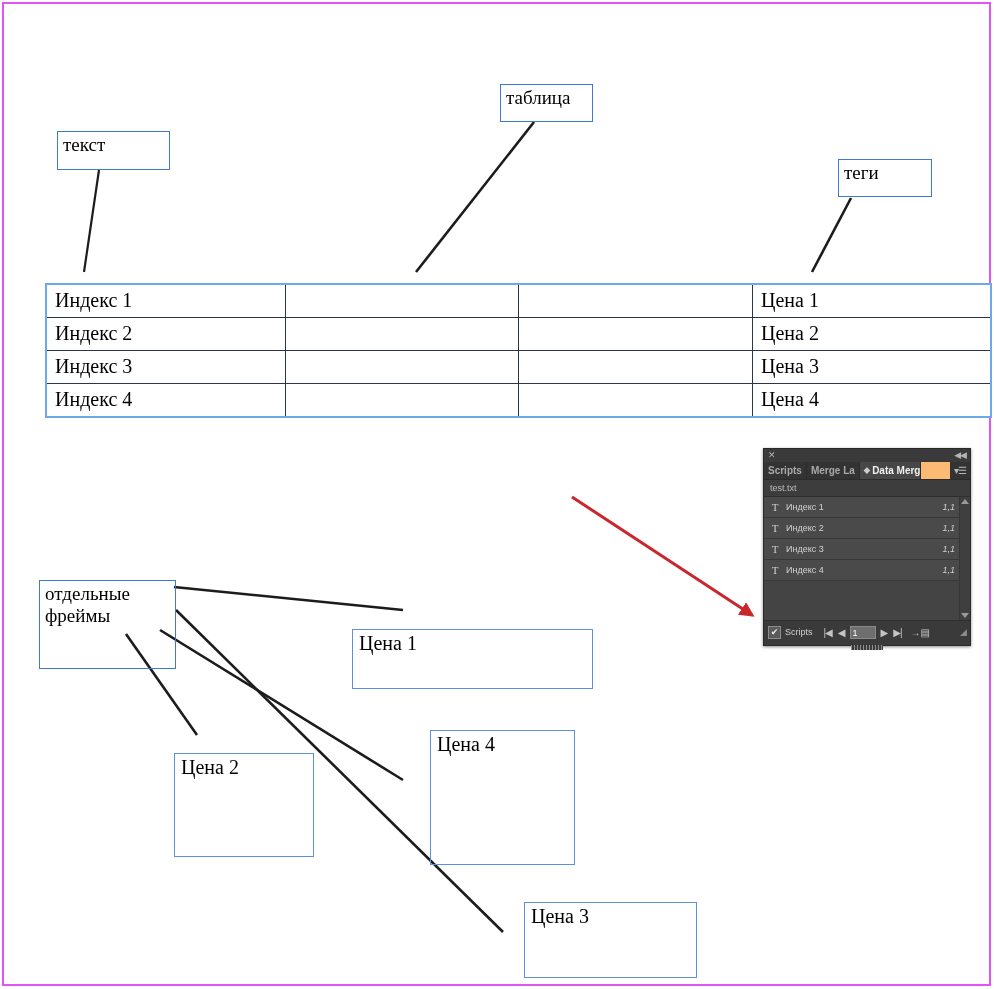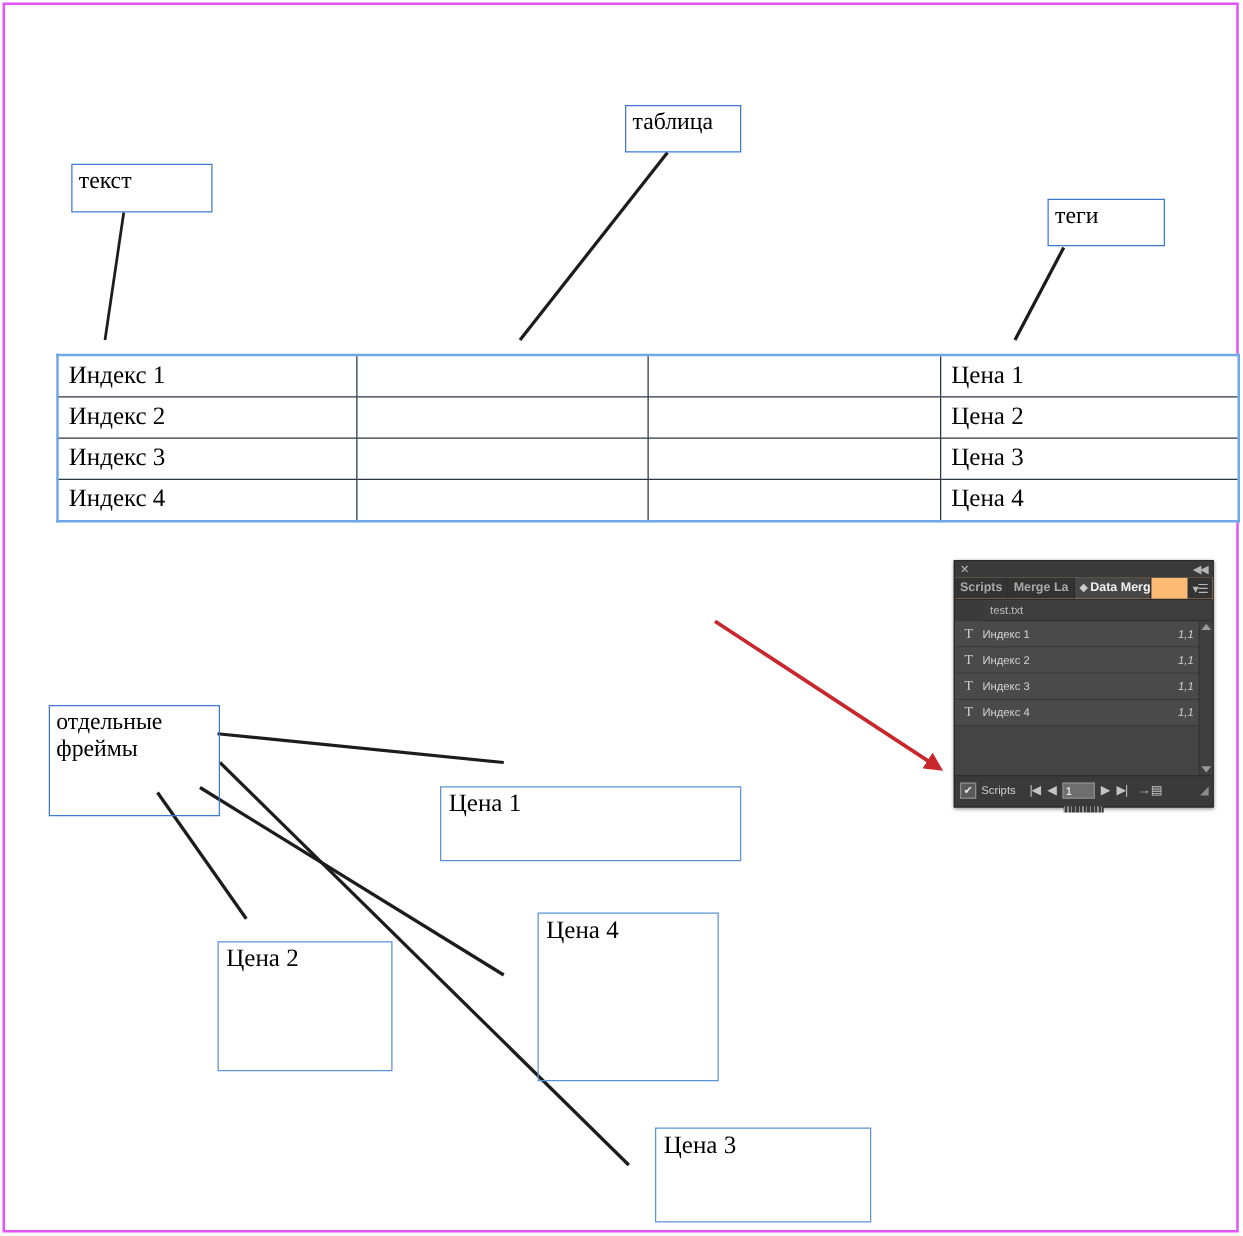--- a/index.html
+++ b/index.html
@@ -157,21 +157,20 @@
     letter-spacing: -1px;
   }
   #panel-source {
     height: 16px;
     line-height: 16px;
     background: #3d3d3d;
     border-bottom: 1px solid #2e2e2e;
     padding-left: 6px;
     font-size: 9px;
     color: #bdbdbd;
-    margin-left: 22px;
   }
   #panel-body {
     position: relative;
     height: 123px;
     background: #444444;
     display: flex;
   }
   #field-list {
     flex: 1 1 auto;
     overflow: hidden;
@@ -318,21 +317,21 @@
     </defs>
     <line x1="572" y1="497" x2="752" y2="615" stroke="#c8282d" stroke-width="3" marker-end="url(#arrowhead)"></line>
   </svg>
 
   <div class="callout" style="left:57px; top:131px; width:113px; height:39px;">текст</div>
 
   <div class="callout" style="left:500px; top:84px; width:93px; height:38px;">таблица</div>
 
   <div class="callout" style="left:838px; top:159px; width:94px; height:38px;">теги</div>
 
-  <div class="callout" style="left:39px; top:564px; width:137px; height:89px;">отдельные
+  <div class="callout" style="left:39px; top:580px; width:137px; height:89px;">отдельные
 фреймы</div>
 
   <table id="data-table">
     <tbody>
       <tr>
         <td class="c0">Индекс 1</td>
         <td class="c1"></td>
         <td class="c2"></td>
         <td class="c3">Цена 1</td>
       </tr>

